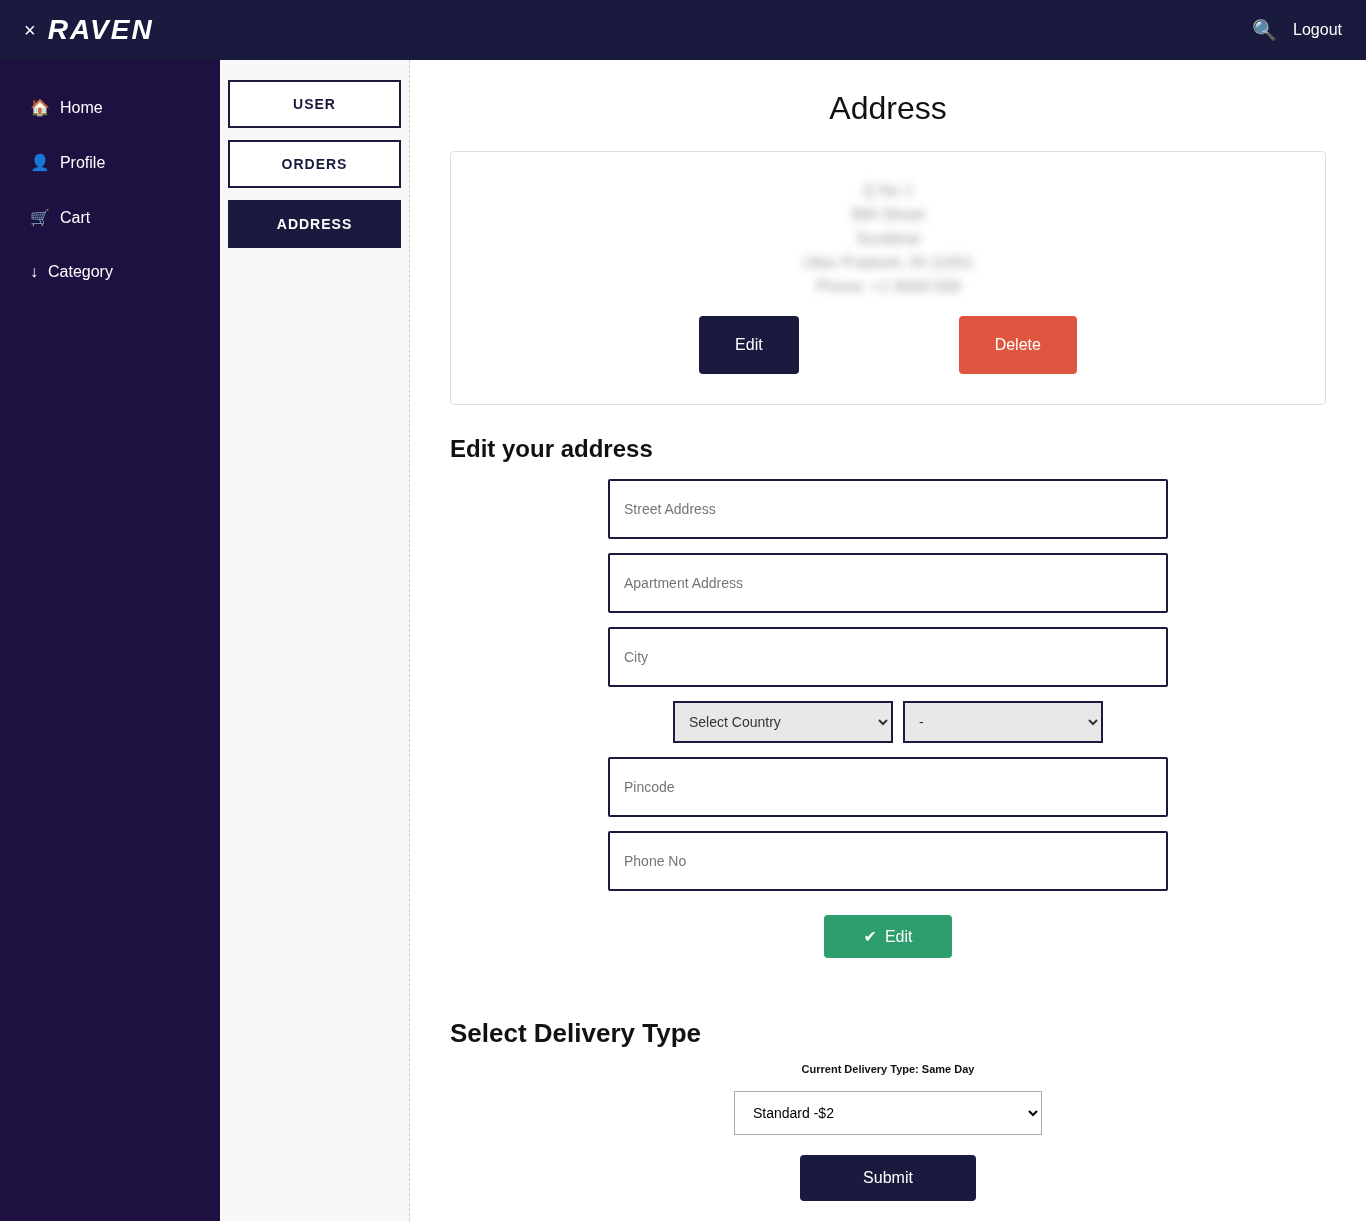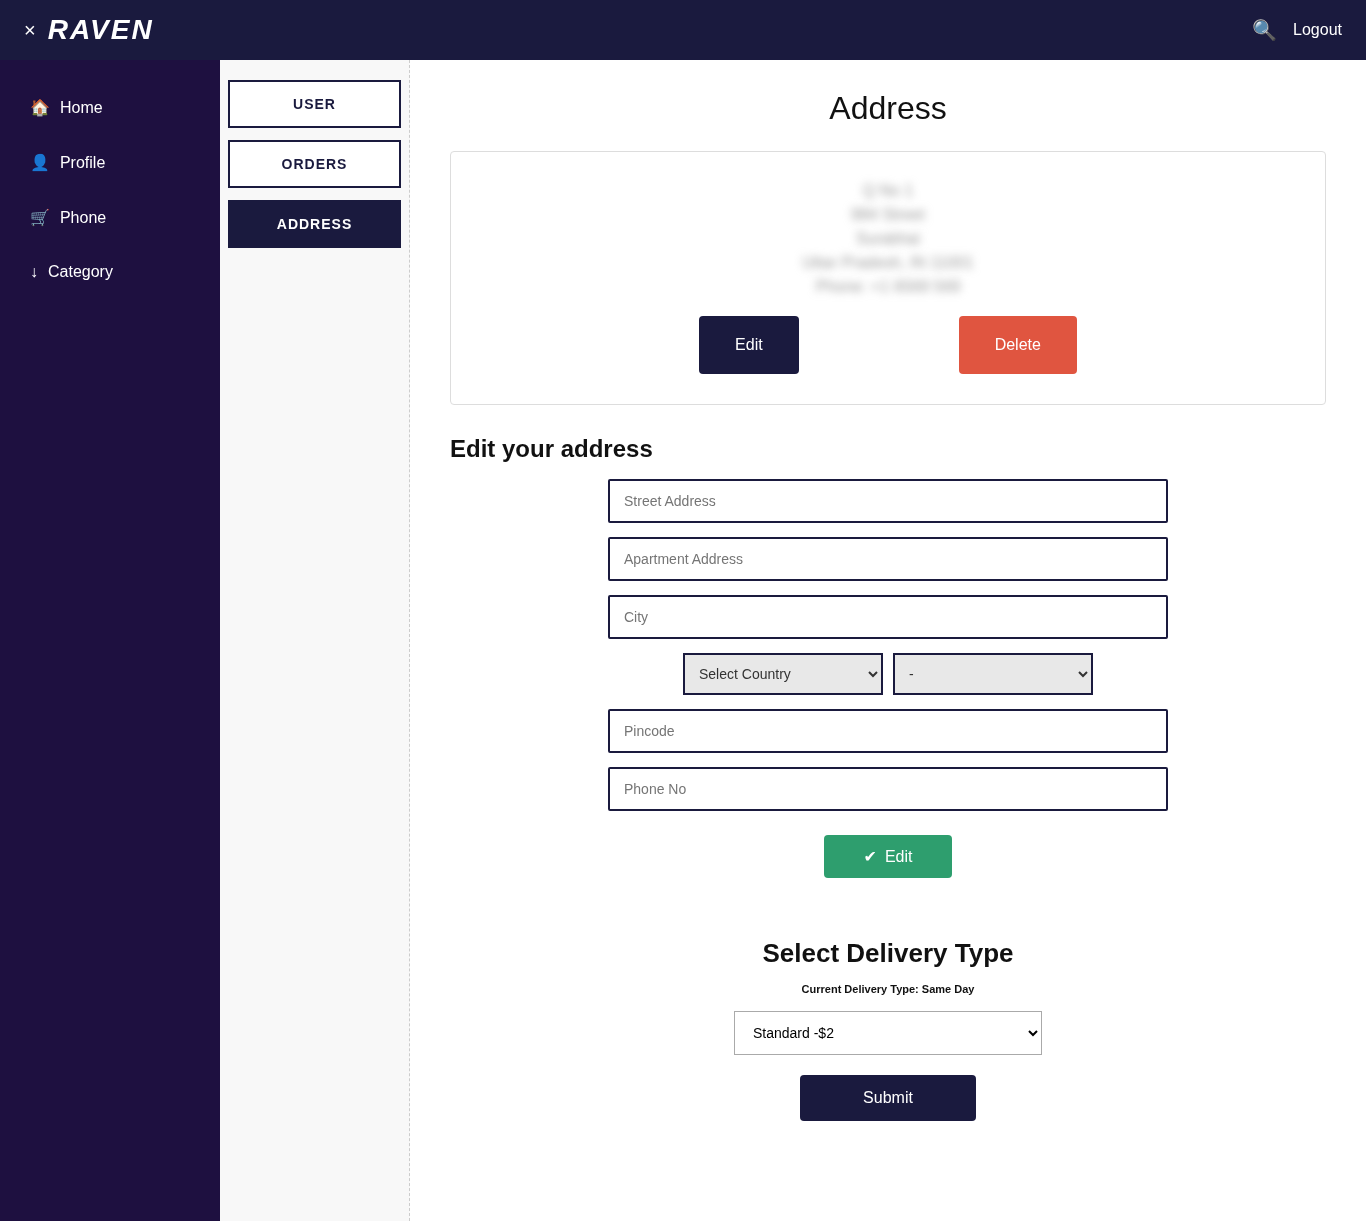--- a/index.html
+++ b/index.html
@@ -158,21 +158,21 @@
       font-weight: bold;
       text-align: left;
       margin-bottom: 16px;
       color: #111;
     }
     .form-field {
       width: 100%;
       max-width: 560px;
       display: block;
       margin: 0 auto 14px auto;
-      padding: 12px 14px;
+      padding: 20px 14px;
       border: 2px solid #1a1a3e;
       font-size: 14px;
       color: #999;
       outline: none;
       border-radius: 2px;
     }
 
     .form-row {
       display: flex;
       justify-content: center;
@@ -180,21 +180,21 @@
       margin-bottom: 14px;
     }
     .form-select {
       padding: 10px 10px;
       border: 2px solid #1a1a3e;
       font-size: 14px;
       color: #333;
       background: #e8e8e8;
       cursor: pointer;
     }
-    .form-select-country { width: 200px; }
+    .form-select-country { width: 220px; }
     .form-select-state { width: 200px; }
 
     .btn-edit-submit {
       display: block;
       margin: 10px auto 30px auto;
       background: #2e9e6e;
       color: white;
       border: none;
       padding: 12px 40px;
       font-size: 16px;
@@ -206,21 +206,20 @@
     }
     .btn-edit-submit-wrapper {
       text-align: center;
       margin: 10px 0 30px 0;
     }
 
     
     .delivery-title {
       font-size: 26px;
       font-weight: bold;
-      text-align: center;
       margin-bottom: 14px;
       color: #111;
     }
     .delivery-current {
       font-size: 11px;
       font-weight: bold;
       text-align: center;
       margin-bottom: 16px;
       color: #111;
     }
@@ -268,21 +267,21 @@
     <div class="sidebar-item">
       <span class="sidebar-icon">🏠</span>
       <span>Home</span>
     </div>
     <div class="sidebar-item">
       <span class="sidebar-icon">👤</span>
       <span>Profile</span>
     </div>
     <div class="sidebar-item">
       <span class="sidebar-icon">🛒</span>
-      <span>Phone</span>
+      <span>Cart</span>
     </div>
     <div class="sidebar-item">
       <span class="sidebar-icon">↓</span>
       <span>Category</span>
     </div>
   </nav>
 
   <div class="sub-sidebar">
     <button class="sub-btn">USER</button>
     <button class="sub-btn">ORDERS</button>

